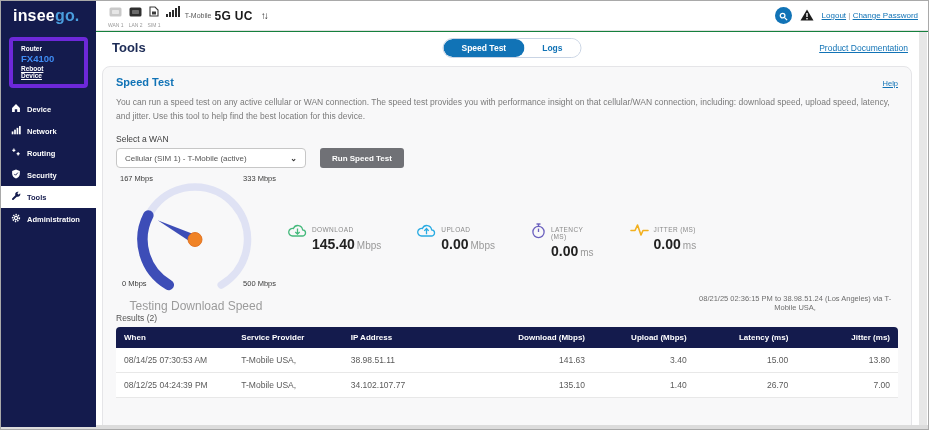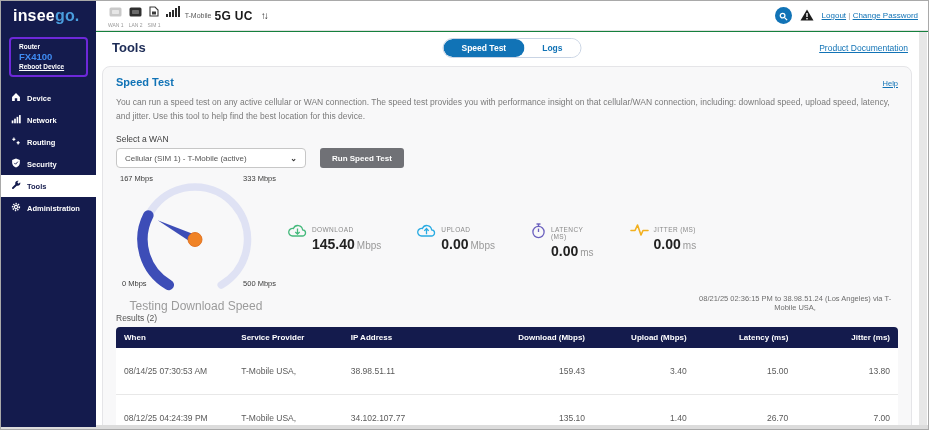--- a/index.html
+++ b/index.html
@@ -7,21 +7,21 @@
   body { font-family:"Liberation Sans", sans-serif; }
   .page { position:relative; width:929px; height:430px; background:#15803d;
           border:1px solid #a9a9a9; overflow:hidden; margin:0 auto; }
   .bottom-strip { position:absolute; left:0; right:0; bottom:0; height:4px; background:#dcdcdc; }
 
   
   .sidebar { position:absolute; left:0; top:0; width:95px; height:426px; background:#141b4d; z-index:3; }
   .logo { height:30px; display:flex; align-items:center; padding-left:12px;
           font-size:16px; font-weight:bold; letter-spacing:0.2px; }
   .logo .w { color:#ffffff; } .logo .b { color:#4a9ede; }
-  .router-box { margin:6px 8px 10px 8px; border:2px solid #6d28d9; border-radius:4px; padding:4px 20px 5px 8px; }
+  .router-box { margin:6px 8px 10px 8px; border:4px solid #6d28d9; border-radius:4px; padding:4px 20px 5px 8px; }
   .router-box .rb-label { color:#fff; font-size:6.5px; font-weight:bold; }
   .router-box .rb-model { color:#3f8cf3; font-size:9.5px; font-weight:bold; margin:1px 0; }
   .router-box .rb-reboot { color:#fff; font-size:6.5px; font-weight:bold; text-decoration:underline; cursor:pointer; }
   .nav-item { display:flex; align-items:center; gap:6px; padding:5px 10px; color:#ffffff;
               font-size:7.5px; font-weight:bold; cursor:pointer; }
   .nav-item svg { flex:0 0 auto; }
   .nav-item.active { background:#ffffff; color:#141b4d; }
 
   
   .topbar { position:absolute; left:95px; top:0; right:0; height:30px; background:#fff;
@@ -86,21 +86,21 @@
   .session-info { margin-top:auto; text-align:center; font-size:7.5px; color:#6e6e6e; padding-bottom:1px; }
 
   
   .results-label { margin-top:0; font-size:8.5px; color:#555; }
   table.results { width:100%; margin-top:4px; border-collapse:separate; border-spacing:0; }
   table.results th { background:#141b4d; color:#fff; font-size:8px; font-weight:bold;
                      padding:6px 8px; text-align:left; }
   table.results th:first-child { border-top-left-radius:4px; }
   table.results th:last-child { border-top-right-radius:4px; }
   table.results th.num, table.results td.num { text-align:right; }
-  table.results td { background:#fff; font-size:8.5px; color:#5a5a5a; padding:18px 8px;
+  table.results td { background:#fff; font-size:8.5px; color:#5a5a5a; padding:7px 8px;
                      border-bottom:1px solid #e8e8e8; }
   .table-spacer { height:42px; }
 </style>
 </head>
 <body>
 
 <div class="page">
 
   <div class="sidebar">
     <div class="logo">
@@ -323,21 +323,21 @@
             <th class="num">Upload (Mbps)</th>
             <th class="num">Latency (ms)</th>
             <th class="num">Jitter (ms)</th>
           </tr>
         </thead>
         <tbody>
           <tr>
             <td>08/14/25 07:30:53 AM</td>
             <td>T-Mobile USA,</td>
             <td>38.98.51.11</td>
-            <td class="num">159.43</td>
+            <td class="num">141.63</td>
             <td class="num">3.40</td>
             <td class="num">15.00</td>
             <td class="num">13.80</td>
           </tr>
           <tr>
             <td>08/12/25 04:24:39 PM</td>
             <td>T-Mobile USA,</td>
             <td>34.102.107.77</td>
             <td class="num">135.10</td>
             <td class="num">1.40</td>

